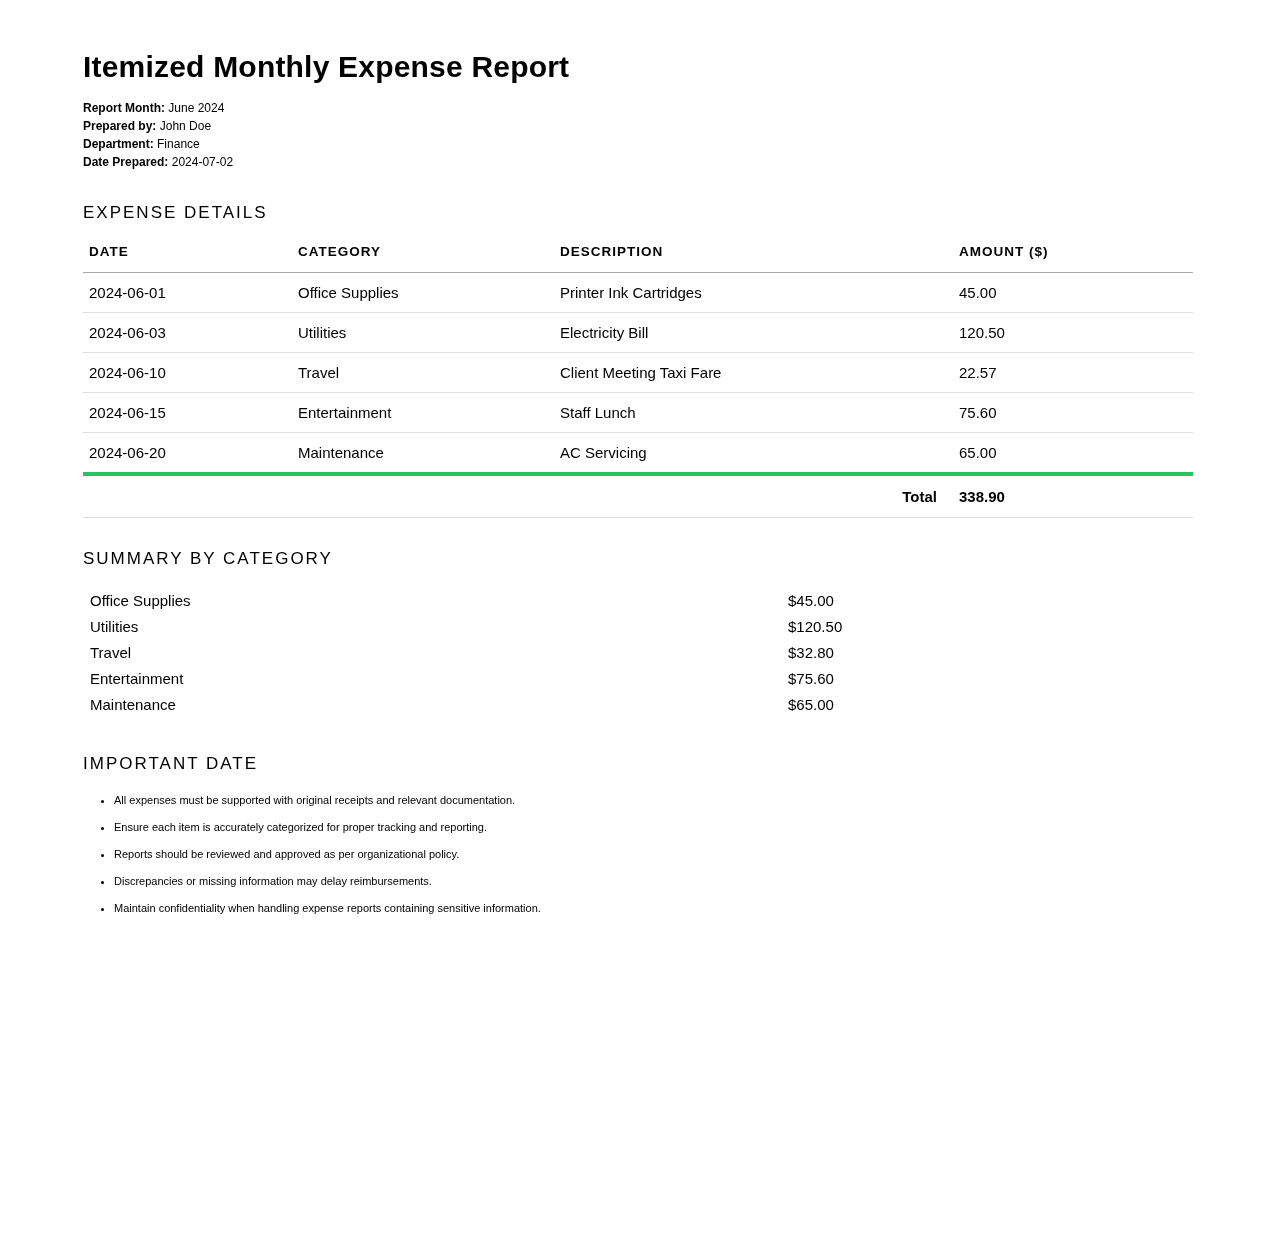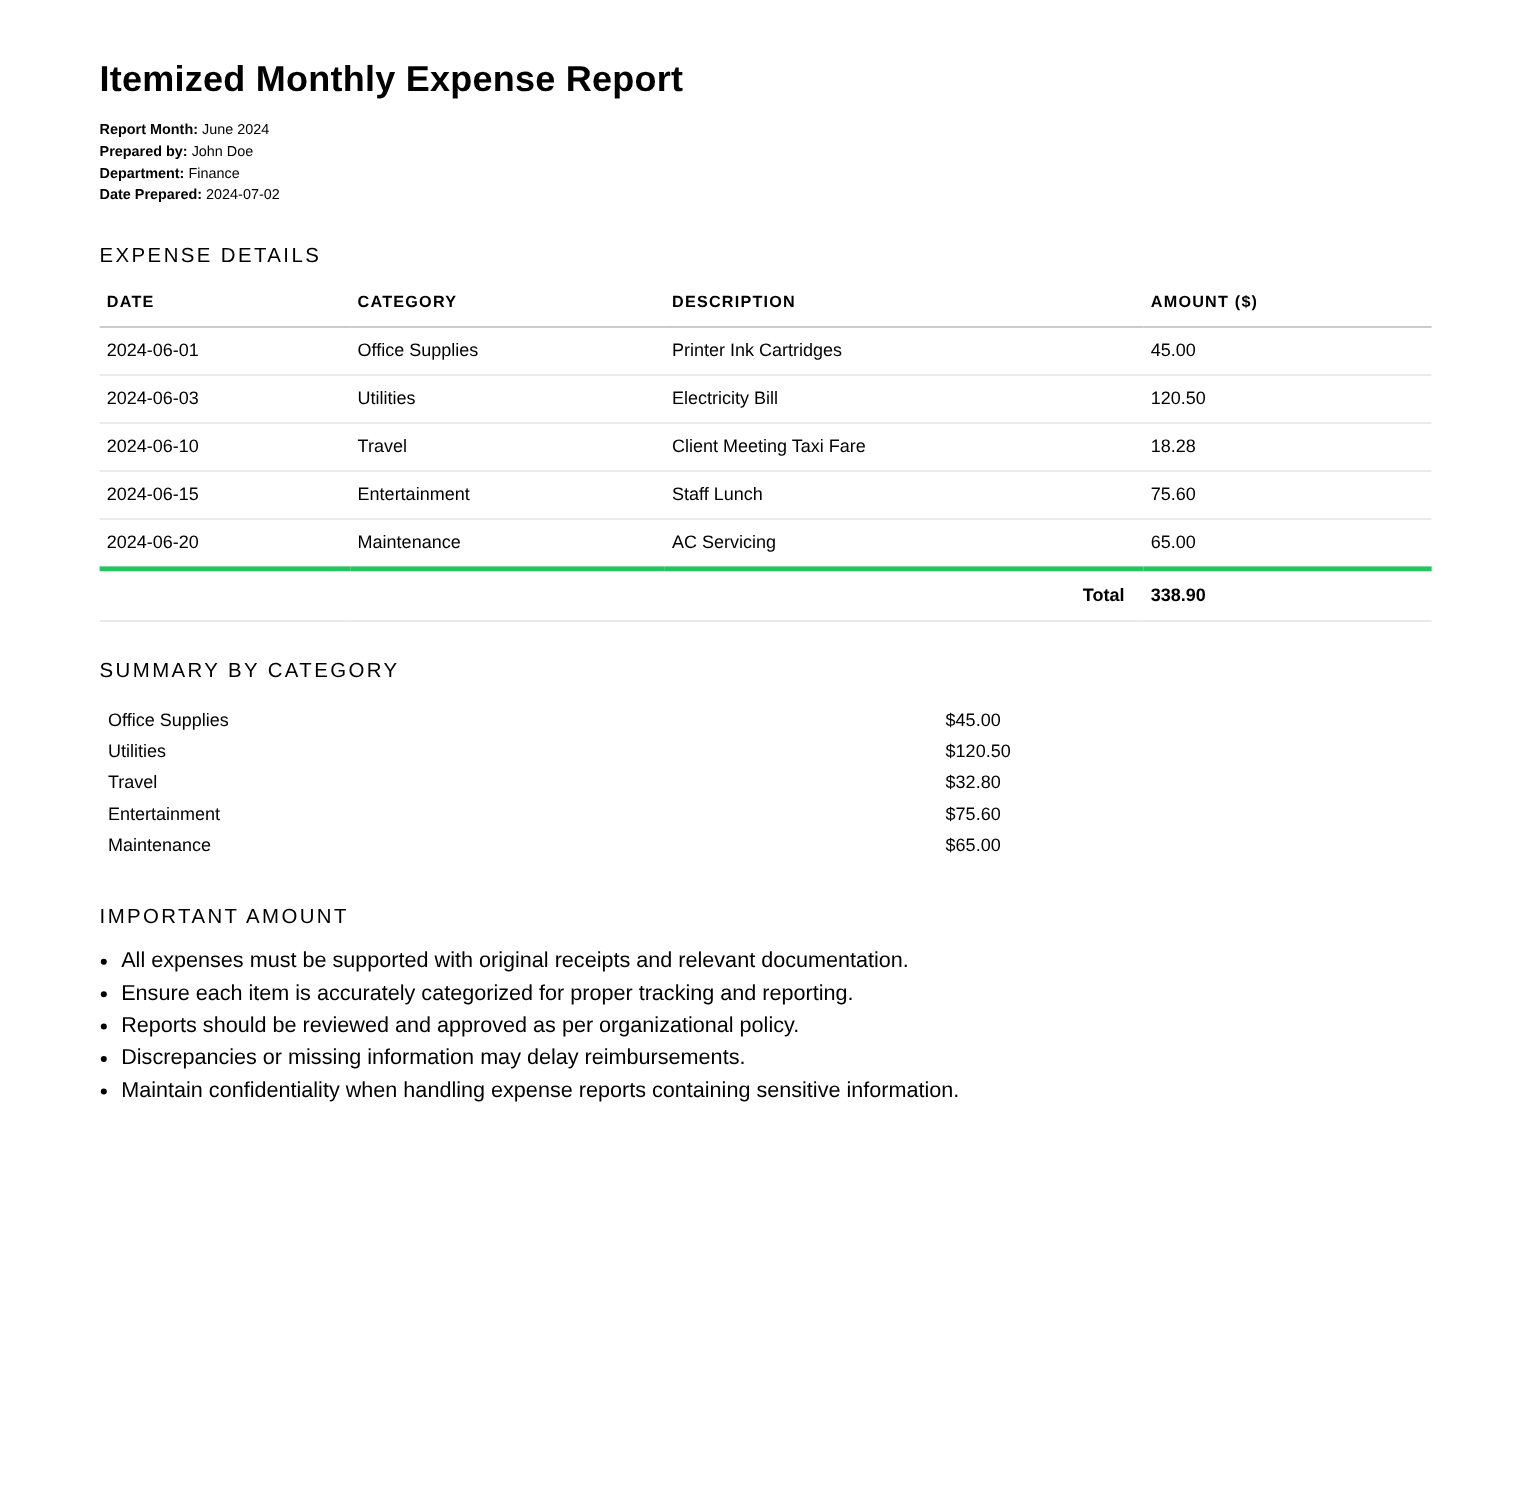--- a/index.html
+++ b/index.html
@@ -92,23 +92,24 @@
   }
 
   
   .notes-section { margin-top: 36px; }
   .notes-list {
     margin-top: 13px;
     padding-left: 18px;
     list-style: disc outside;
   }
   .notes-list li {
-    font-size: 18px;
+    font-size: 11px;
     line-height: 27px;
     padding-left: 0px;
+    margin-left: 13px;
   }
 </style>
 </head>
 <body>
 
 <div class="page">
 
   <h1 class="report-title">Itemized Monthly Expense Report</h1>
 
   <div class="meta-block">
@@ -158,21 +159,21 @@
         <tr>
           <td>2024-06-03</td>
           <td>Utilities</td>
           <td>Electricity Bill</td>
           <td>120.50</td>
         </tr>
         <tr>
           <td>2024-06-10</td>
           <td>Travel</td>
           <td>Client Meeting Taxi Fare</td>
-          <td>18.28</td>
+          <td>22.57</td>
         </tr>
         <tr>
           <td>2024-06-15</td>
           <td>Entertainment</td>
           <td>Staff Lunch</td>
           <td>75.60</td>
         </tr>
         <tr>
           <td>2024-06-20</td>
           <td>Maintenance</td>
@@ -207,21 +208,21 @@
         <span class="summary-amount">$75.60</span>
       </div>
       <div class="summary-row">
         <span>Maintenance</span>
         <span class="summary-amount">$65.00</span>
       </div>
     </div>
   </div>
 
   <div class="notes-section">
-    <div class="section-heading">IMPORTANT AMOUNT</div>
+    <div class="section-heading">IMPORTANT DATE</div>
     <ul class="notes-list">
       <li>All expenses must be supported with original receipts and relevant documentation.</li>
       <li>Ensure each item is accurately categorized for proper tracking and reporting.</li>
       <li>Reports should be reviewed and approved as per organizational policy.</li>
       <li>Discrepancies or missing information may delay reimbursements.</li>
       <li>Maintain confidentiality when handling expense reports containing sensitive information.</li>
     </ul>
   </div>
 
 </div>

